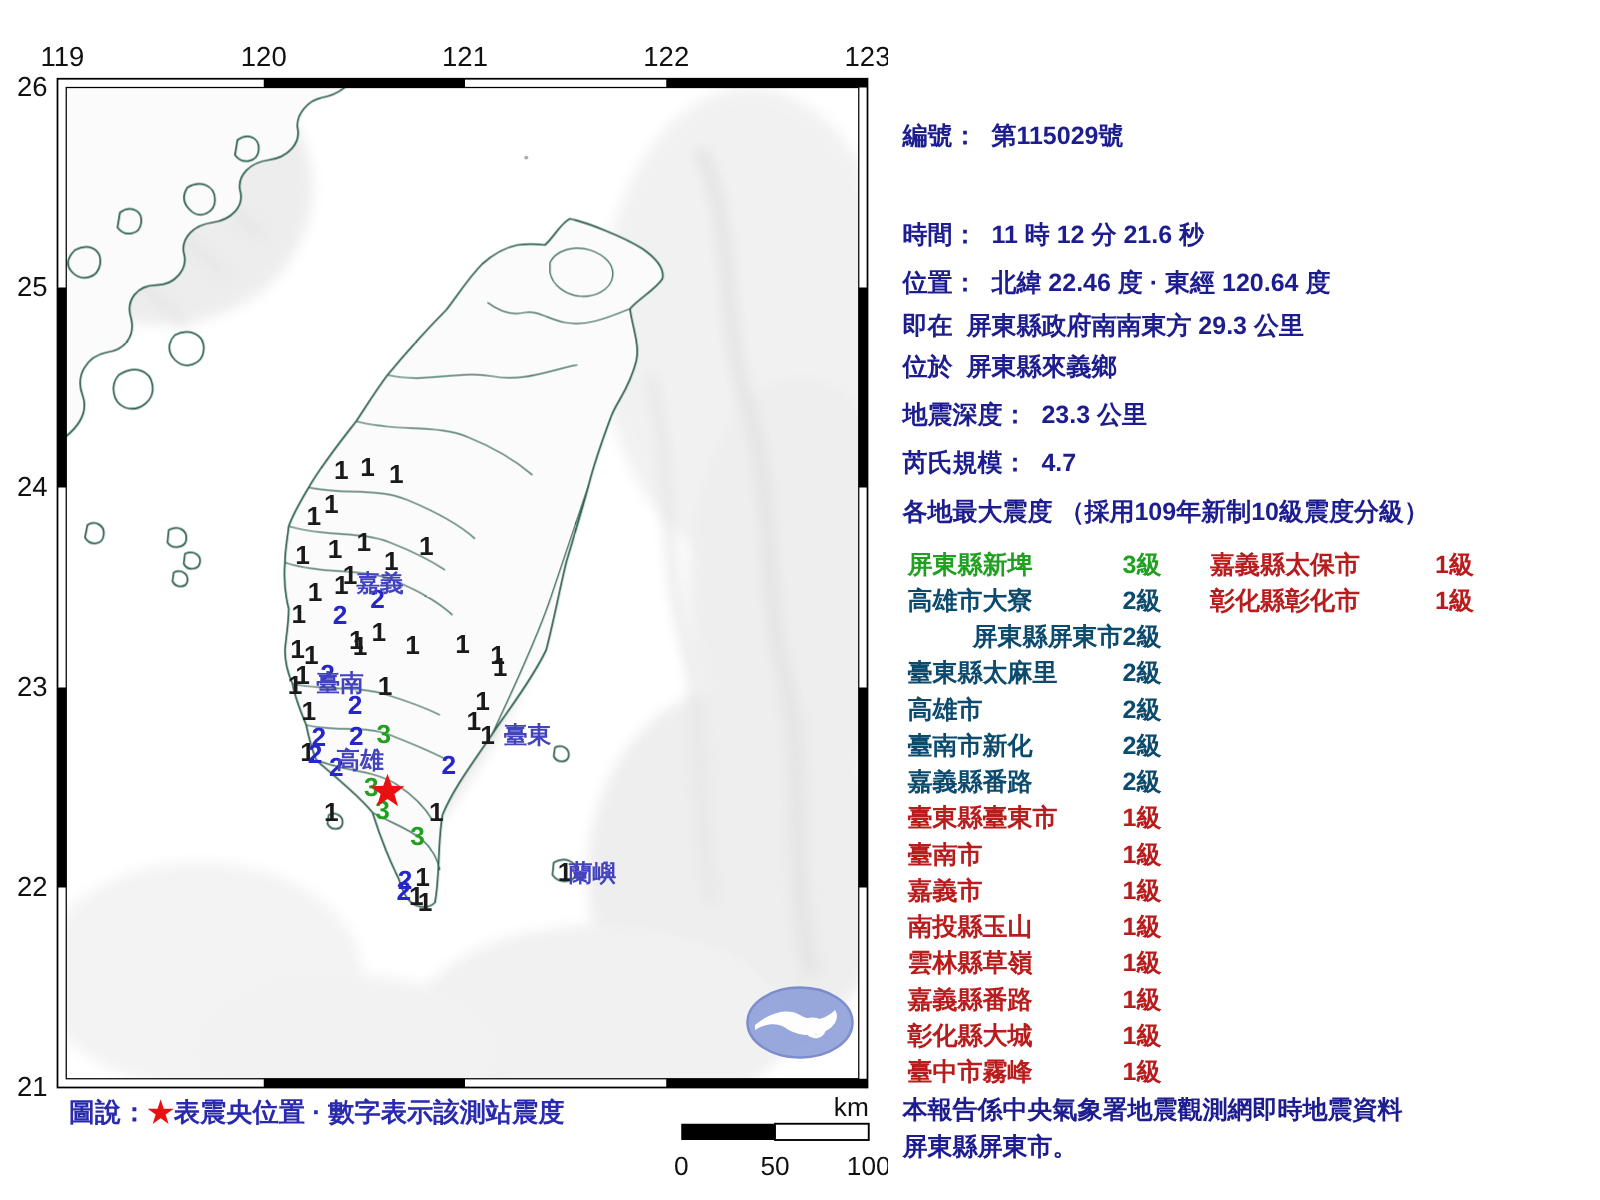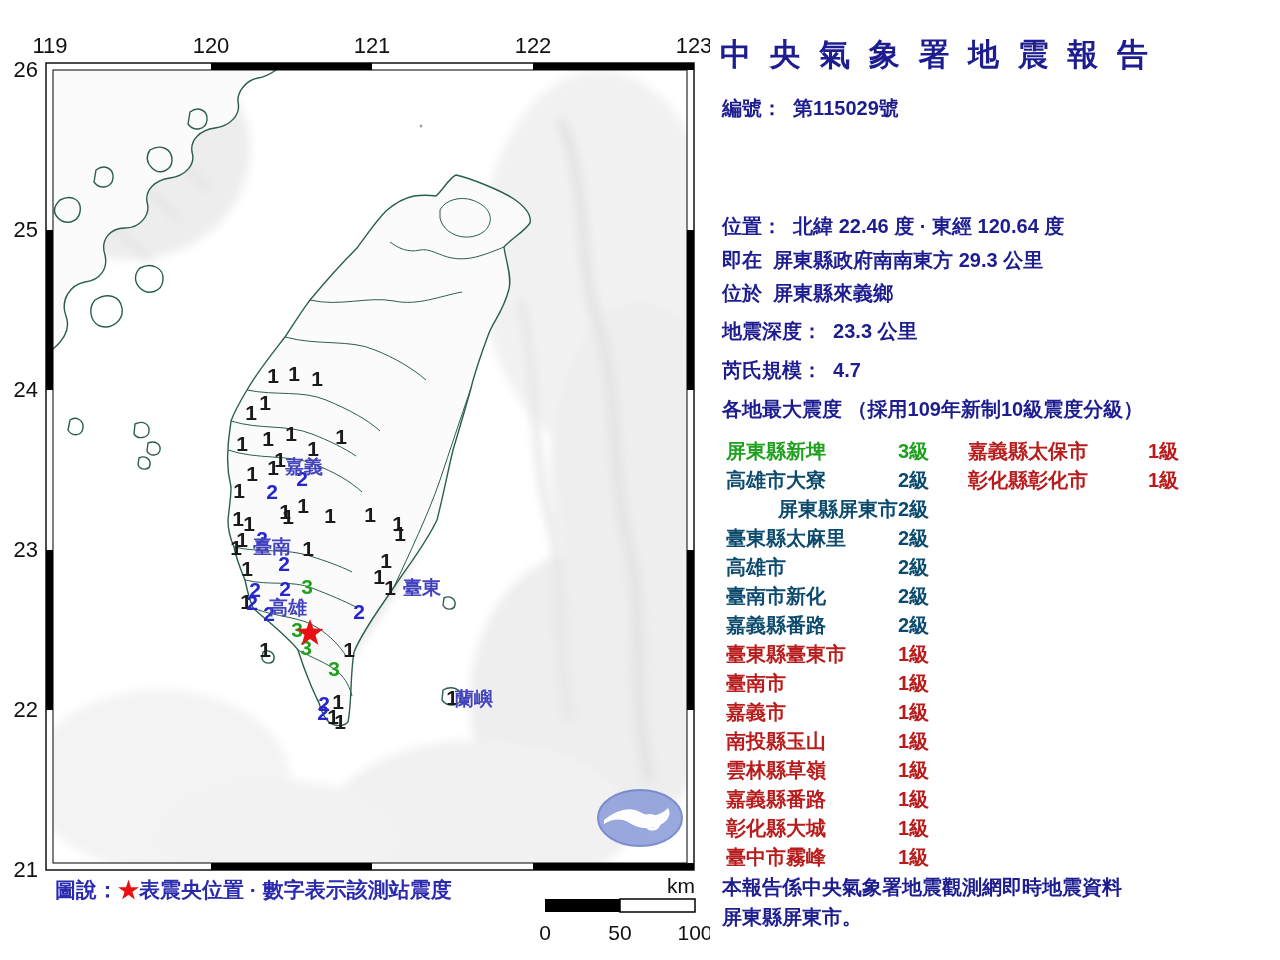--- a/index.html
+++ b/index.html
@@ -230,23 +230,23 @@
     <g id="scale-labels">
           <text x="545" y="940" class="scalelbl" text-anchor="middle">0</text>
           <text x="620" y="940" class="scalelbl" text-anchor="middle">50</text>
           <text x="695" y="940" class="scalelbl" text-anchor="middle">100</text>
         </g>
   </g>
 </svg>
 </div>
 
 <div id="report-panel">
-  <div class="rtitle">中 央 氣 象 署 地 震 報 告</div>
 
   <div class="rline" style="top:95px">編號：  第115029號</div>
+  <div class="rline" style="top:174px">時間：  11 時 12 分 21.6 秒</div>
   <div class="rline" style="top:213px">位置：  北緯 22.46 度 · 東經 120.64 度</div>
   <div class="rline" style="top:247px">即在  屏東縣政府南南東方 29.3 公里</div>
   <div class="rline" style="top:280px">位於  屏東縣來義鄉</div>
   <div class="rline" style="top:318px">地震深度：  23.3 公里</div>
   <div class="rline" style="top:357px">芮氏規模：  4.7</div>
   <div class="rline" style="top:396px">各地最大震度 （採用109年新制10級震度分級）</div>
 
   <div id="intensity-table">
       <div class="irow lv3" style="top: 438px; left: 14px;"><span class="nm" style="width: 172px;">屏東縣新埤</span><span>3級</span></div>
       <div class="irow lv2" style="top: 467px; left: 14px;"><span class="nm" style="width: 172px;">高雄市大寮</span><span>2級</span></div>

